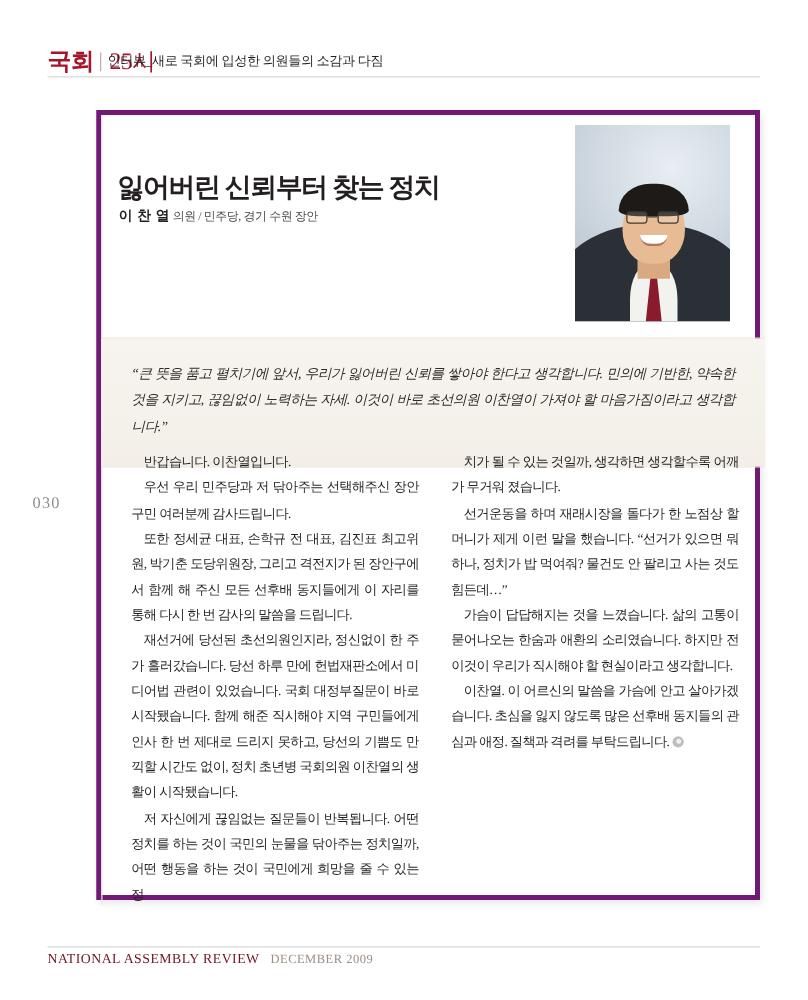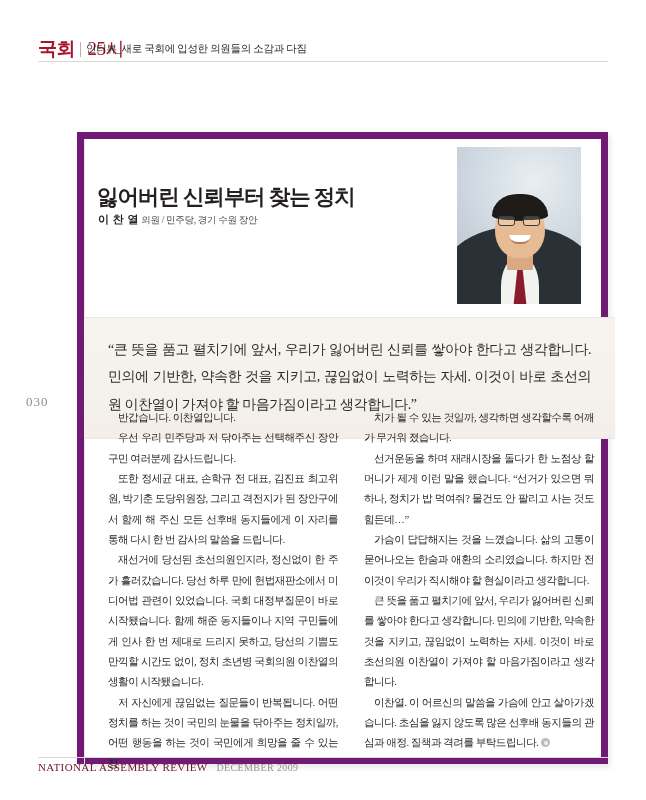--- a/index.html
+++ b/index.html
@@ -60,23 +60,22 @@
     background: #d8d8d8;
   }
 
   
   .article-card {
     position: absolute;
     left: 77px; top: 88px;
     width: 531px;
     height: 632px;
     background: #ffffff;
-    border: 7px solid #701a75;
+    border: 4px solid #701a75;
     box-shadow: 2px 3px 6px rgba(0,0,0,0.10);
-    margin-top: 44px;
   }
 
   
   .card-left-rule {
     position: absolute;
     left: 0px; top: 0px;
     width: 1px; height: 632px;
     background: #e8e8e8;
   }
 
@@ -194,25 +193,26 @@
     position: absolute;
     left: 0px; top: 178px;
     width: 531px;
     padding: 18px 24px 20px 24px;
     background: linear-gradient(180deg,#f7f4ef 0%, #f3efe8 100%);
     border-top: 1px solid #ece7df;
     border-bottom: 1px solid #ece7df;
   }
   .pullquote p {
     margin: 0;
-    font-size: 14px;
+    font-size: 11px;
     line-height: 1.95;
     color: #2f2a26;
     letter-spacing: -0.45px;
     text-align: justify;
+    font-style: italic;
   }
 
   
   .body-cols {
     position: absolute;
     left: 24px; top: 269px;
     width: 486px;
     height: 330px;
     display: flex;
     gap: 26px;
@@ -321,28 +321,27 @@
 
   <div class="pullquote">
     <p>“큰 뜻을 품고 펼치기에 앞서, 우리가 잃어버린 신뢰를 쌓아야 한다고 생각합니다. 민의에 기반한, 약속한 것을 지키고, 끊임없이 노력하는 자세. 이것이 바로 초선의원 이찬열이 가져야 할 마음가짐이라고 생각합니다.”</p>
   </div>
 
   <div class="body-cols">
     <div class="col">
       <p>반갑습니다. 이찬열입니다.</p>
       <p>우선 우리 민주당과 저 닦아주는 선택해주신 장안구민 여러분께 감사드립니다.</p>
       <p>또한 정세균 대표, 손학규 전 대표, 김진표 최고위원, 박기춘 도당위원장, 그리고 격전지가 된 장안구에서 함께 해 주신 모든 선후배 동지들에게 이 자리를 통해 다시 한 번 감사의 말씀을 드립니다.</p>
-      <p>재선거에 당선된 초선의원인지라, 정신없이 한 주가 흘러갔습니다. 당선 하루 만에 헌법재판소에서 미디어법 관련이 있었습니다. 국회 대정부질문이 바로 시작됐습니다. 함께 해준 동지들이나 지역 구민들에게 인사 한 번 제대로 드리지 못하고, 당선의 기쁨도 만끽할 시간도 없이, 정치 초년병 국회의원 이찬열의 생활이 시작됐습니다.</p>
+      <p>재선거에 당선된 초선의원인지라, 정신없이 한 주가 흘러갔습니다. 당선 하루 만에 헌법재판소에서 미디어법 관련이 있었습니다. 국회 대정부질문이 바로 시작됐습니다. 함께 해준 직시해야 지역 구민들에게 인사 한 번 제대로 드리지 못하고, 당선의 기쁨도 만끽할 시간도 없이, 정치 초년병 국회의원 이찬열의 생활이 시작됐습니다.</p>
       <p>저 자신에게 끊임없는 질문들이 반복됩니다. 어떤 정치를 하는 것이 국민의 눈물을 닦아주는 정치일까, 어떤 행동을 하는 것이 국민에게 희망을 줄 수 있는 정</p>
     </div>
     <div class="col">
       <p>치가 될 수 있는 것일까, 생각하면 생각할수록 어깨가 무거워 졌습니다.</p>
       <p>선거운동을 하며 재래시장을 돌다가 한 노점상 할머니가 제게 이런 말을 했습니다. “선거가 있으면 뭐하나, 정치가 밥 먹여줘? 물건도 안 팔리고 사는 것도 힘든데…”</p>
       <p>가슴이 답답해지는 것을 느꼈습니다. 삶의 고통이 묻어나오는 한숨과 애환의 소리였습니다. 하지만 전 이것이 우리가 직시해야 할 현실이라고 생각합니다.</p>
-      <p>큰 뜻을 품고 펼치기에 앞서, 우리가 잃어버린 신뢰를 쌓아야 한다고 생각합니다. 민의에 기반한, 약속한 것을 지키고, 끊임없이 노력하는 자세. 이것이 바로 초선의원 이찬열이 가져야 할 마음가짐이라고 생각합니다.</p>
       <p><span>이찬열. 이 어르신의 말씀을 가슴에 안고 살아가겠습니다. 초심을 잃지 않도록 많은 선후배 동지들의 관심과 애정. 질책과 격려를 부탁드립니다.</span><span class="endmark"></span></p>
     </div>
   </div>
 </div>
 
 <div class="footer-rule"></div>
 <div class="footer-text">
   <span class="ft-a">NATIONAL ASSEMBLY REVIEW</span>
   <span class="ft-b">DECEMBER 2009</span>
 </div>

